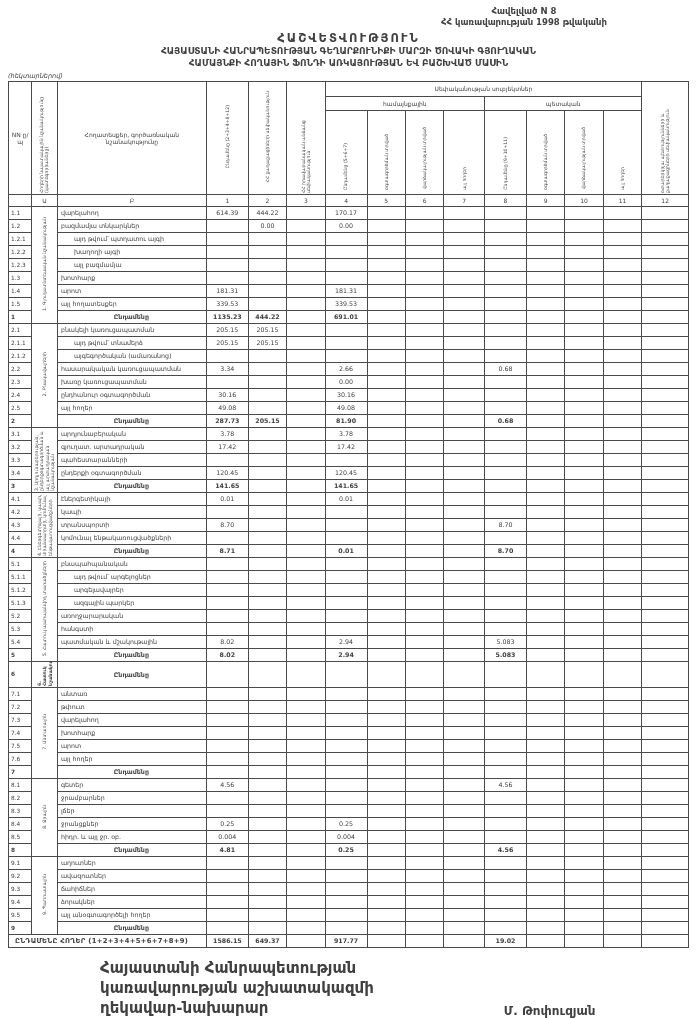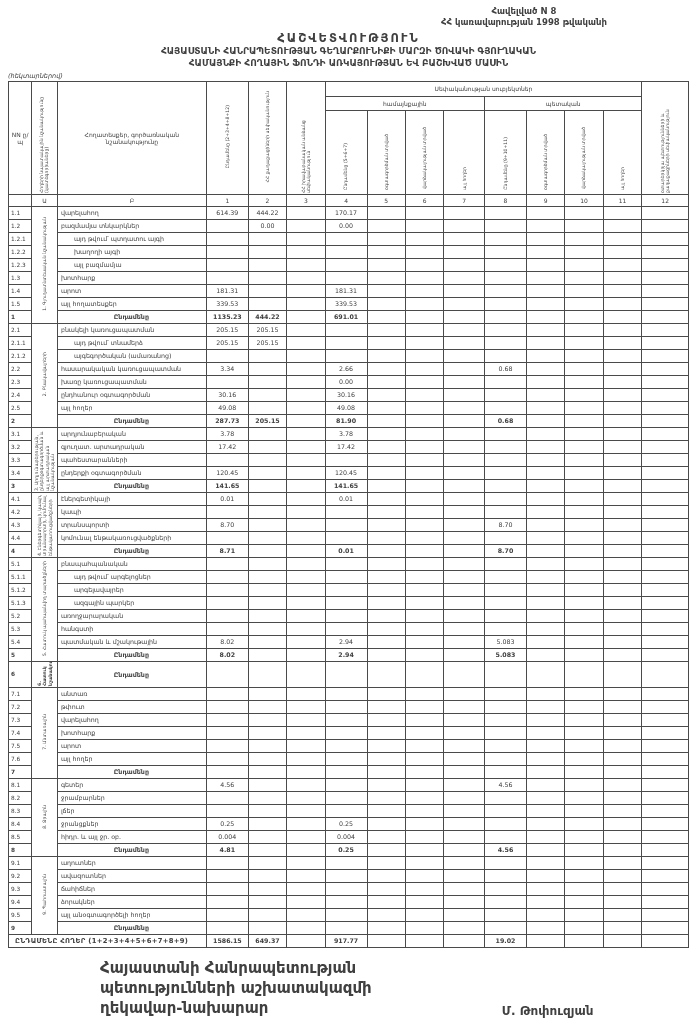--- a/index.html
+++ b/index.html
@@ -1031,19 +1031,19 @@
           <td class="num"></td>
           <td class="num"></td>
           <td class="num"></td>
         </tr>
       </tbody>
   </table>
 
   <div class="footer">
     <div class="sig-block">
       <div>Հայաստանի Հանրապետության</div>
-      <div>պետությունների աշխատակազմի</div>
+      <div>կառավարության աշխատակազմի</div>
       <div>ղեկավար-նախարար</div>
     </div>
     <div class="sig-name">Մ. Թոփուզյան</div>
   </div>
 
 </div>
 
 </body></html>

